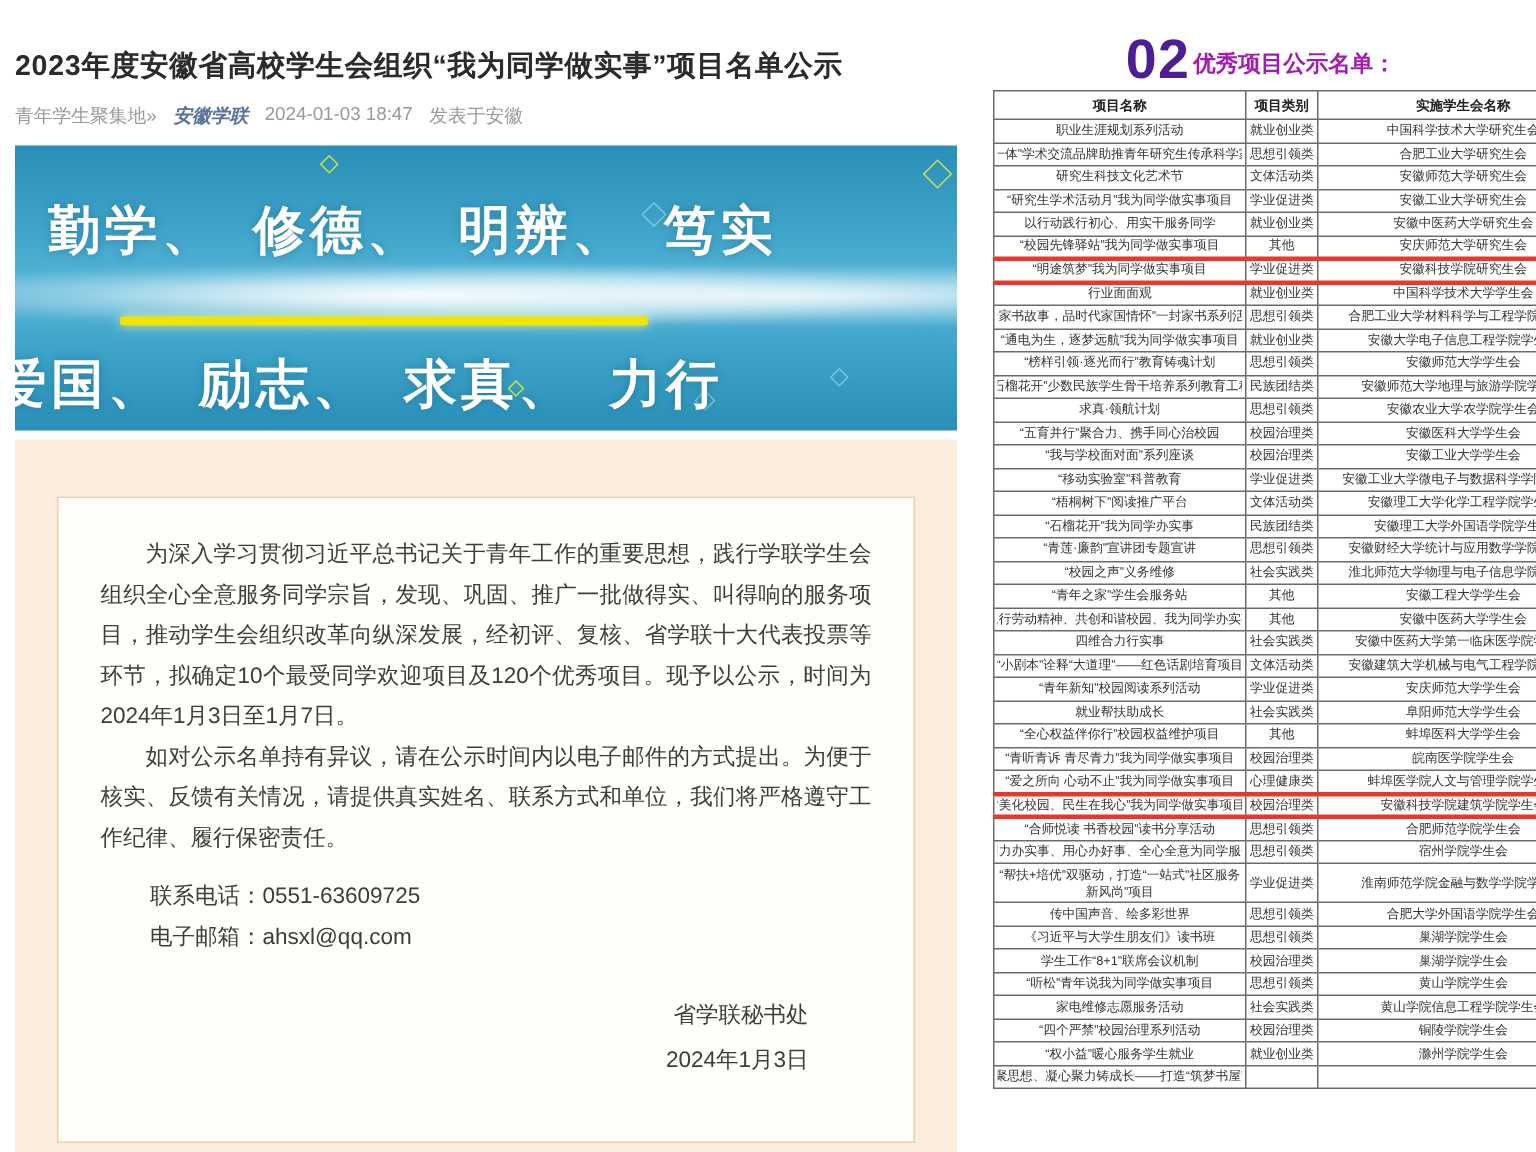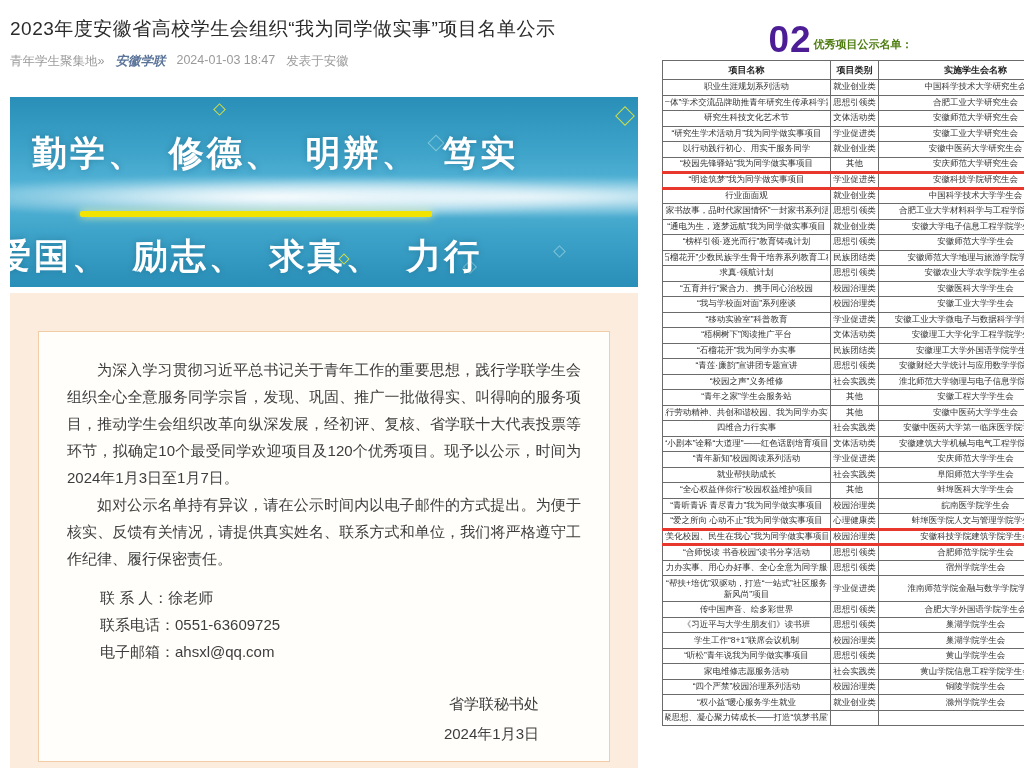--- a/index.html
+++ b/index.html
@@ -2,21 +2,21 @@
 <html><head>
 <meta charset="utf-8">
 <style>
   * { margin:0; padding:0; box-sizing:border-box; }
   html,body { width:1024px; height:768px; overflow:hidden; }
   body { font-family:"Liberation Sans","DejaVu Sans",sans-serif; background:#ffffff; }
   .page { position:relative; width:1024px; height:768px; background:#fff; overflow:hidden; }
 
   
   .left-col { position:absolute; left:10px; top:0; width:628px; }
-  .article-title { margin-top:16px; font-size:19px; font-weight:400; color:#2b2b2b; letter-spacing:.5px; line-height:1.35; }
+  .article-title { margin-top:32px; font-size:19px; font-weight:700; color:#2b2b2b; letter-spacing:.5px; line-height:1.35; }
   .meta-row { margin-top:11px; font-size:12.5px; color:#9a9a9a; display:flex; align-items:flex-start; gap:11px; white-space:nowrap; }
   .meta-account { color:#5b7499; font-weight:600; cursor:pointer;font-style:italic; }
 
   .banner { position:absolute; left:10px; top:97px; width:628px; height:190px; overflow:hidden;
     background:linear-gradient(180deg,#2a8fb8 0%,#3ea3c9 28%,#55b5d8 50%,#3ea3c9 72%,#2a8fb8 100%); }
   .banner::before { content:""; position:absolute; left:-6%; top:75px; width:115%; height:50px;
     background:radial-gradient(ellipse at 42% 50%, rgba(255,255,255,.95), rgba(255,255,255,0) 62%),
                radial-gradient(ellipse at 76% 50%, rgba(255,255,255,.85), rgba(255,255,255,0) 60%);
     filter:blur(2px); }
   .banner-line { position:absolute; width:110%; color:#ffffff; font-weight:700; font-size:35px;
@@ -37,21 +37,21 @@
   .content-box { position:absolute; left:28px; top:38px; width:572px; height:431px;
     background:#fffefa; border:1px solid #f0cda6; padding:24px 28px; }
   .body-par { font-size:15px; line-height:27px; color:#3d3d3d; text-indent:2em; text-align:justify; }
   .contact-block { margin:12px 0 0 2.2em; font-size:15px; line-height:27px; color:#3d3d3d; }
   .signature-block { margin-top:24px; text-align:right; padding-right:42px; font-size:15px; line-height:30px; color:#3d3d3d; }
 
   
   .right-col { position:absolute; left:657px; top:0; width:367px; height:768px; }
   .section-header { position:absolute; top:24px; left:0; width:100%; display:flex; justify-content:center; align-items:flex-end; }
   .section-number { font-size:37px; font-weight:800; color:#4c1d95; line-height:.85; letter-spacing:1px; }
-  .section-title { font-size:11px; font-weight:700; color:#4d7c0f; padding-bottom:3px; margin-left:2px; }
+  .section-title { font-size:15px; font-weight:700; color:#a21caf; padding-bottom:3px; margin-left:2px; }
 
   .table-wrap { position:absolute; left:5px; top:60px; width:367px; height:708px; overflow:hidden; }
   table.projects { border-collapse:collapse; width:410px; table-layout:fixed; }
   .projects col.c1 { width:168px; } .projects col.c2 { width:48px; } .projects col.c3 { width:194px; }
   .projects th { border:1px solid #6b6b6b; height:19px; font-size:9px; font-weight:700; color:#222; text-align:center; background:#fff; }
   .projects td { border:1px solid #6b6b6b; height:15.5px; font-size:8.5px; color:#333; padding:0 2px; vertical-align:middle; }
   .projects td .c { display:flex; justify-content:center; align-items:center; overflow:hidden; white-space:nowrap; width:100%; }
   .projects tr.wrap td .c { white-space:normal; text-align:center; line-height:1.25; padding:2px 0; }
   .projects tr.mark-box { border-top:3px solid #e8372c; border-bottom:3px solid #e8372c; }
   .projects tr.mark-underline { border-bottom:3px solid #e8372c; }
@@ -83,21 +83,20 @@
     <div class="banner-line banner-line1">勤学、 修德、 明辨、 笃实</div>
     <div class="banner-bar"></div>
     <div class="banner-line banner-line2">爱国、 励志、 求真、 力行</div>
   </div>
 
   <div class="content-bg">
     <div class="content-box">
       <p class="body-par">为深入学习贯彻习近平总书记关于青年工作的重要思想，践行学联学生会组织全心全意服务同学宗旨，发现、巩固、推广一批做得实、叫得响的服务项目，推动学生会组织改革向纵深发展，经初评、复核、省学联十大代表投票等环节，拟确定10个最受同学欢迎项目及120个优秀项目。现予以公示，时间为2024年1月3日至1月7日。</p>
       <p class="body-par">如对公示名单持有异议，请在公示时间内以电子邮件的方式提出。为便于核实、反馈有关情况，请提供真实姓名、联系方式和单位，我们将严格遵守工作纪律、履行保密责任。</p>
       <div class="contact-block">
-        <div>联 系 人：徐老师</div>
         <div>联系电话：0551-63609725</div>
         <div>电子邮箱：ahsxl@qq.com</div>
       </div>
       <div class="signature-block">
         <div>省学联秘书处</div>
         <div>2024年1月3日</div>
       </div>
     </div>
   </div>
 

